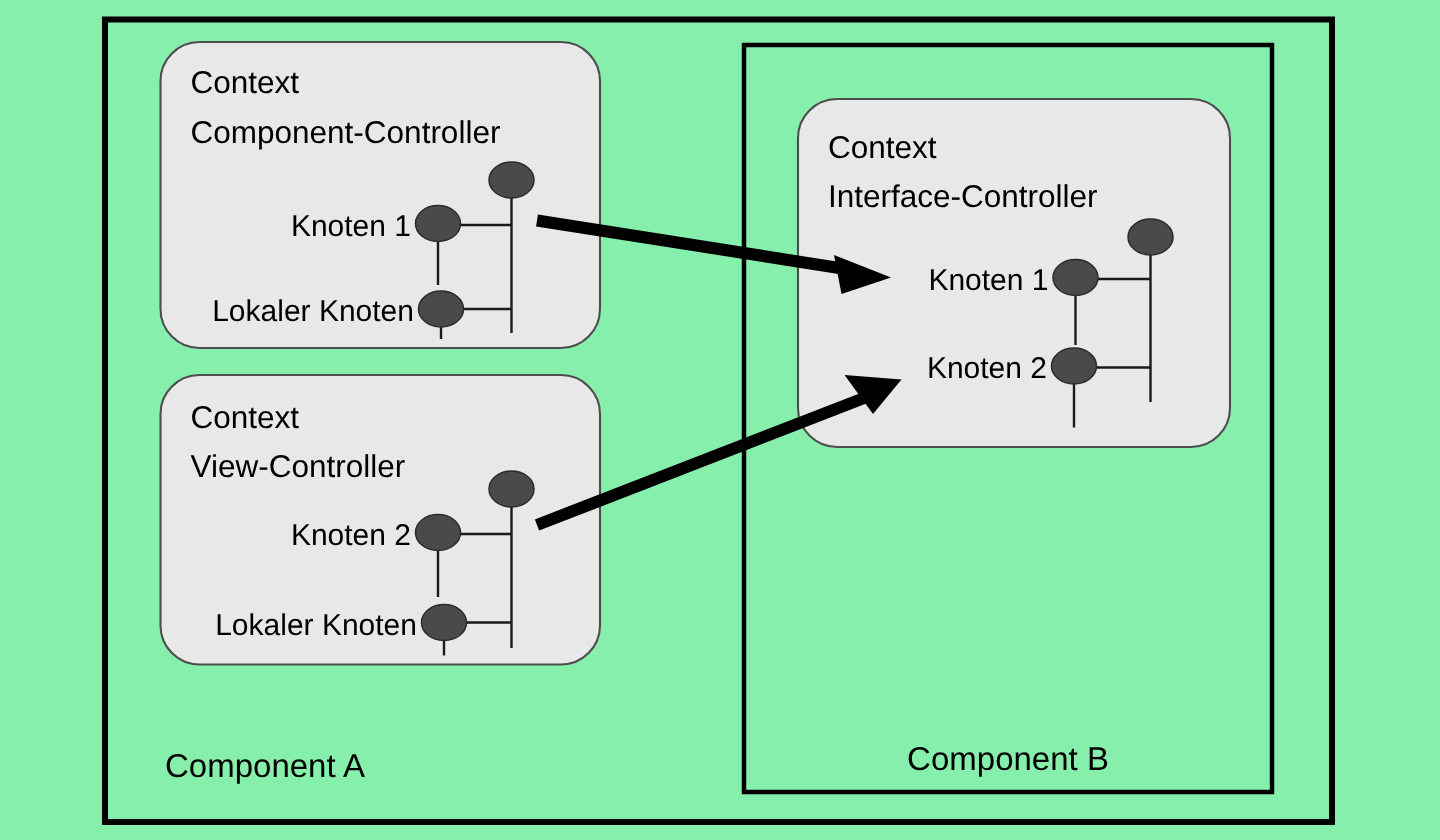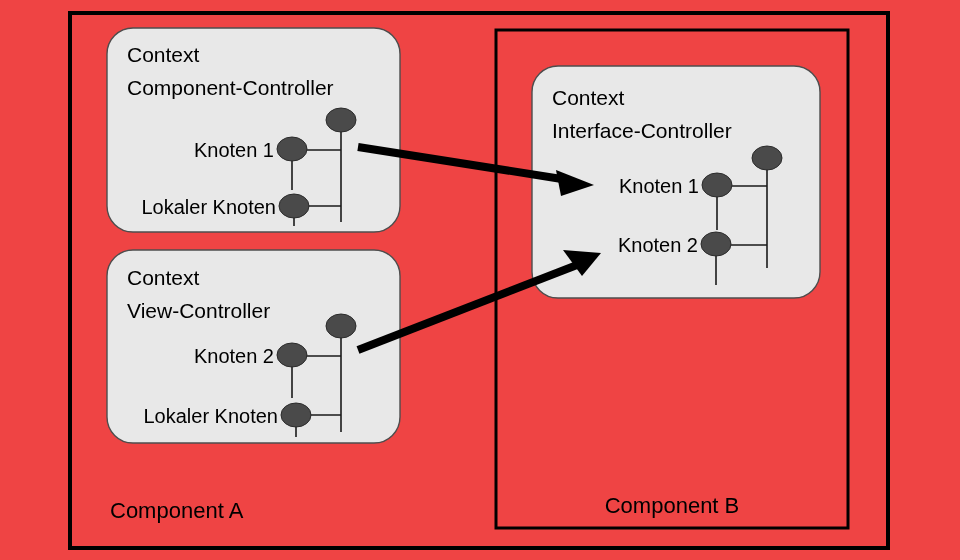--- a/index.html
+++ b/index.html
@@ -8,21 +8,21 @@
     padding: 0;
     background: #ffffff;
   }
   body {
     font-family: "Liberation Sans", sans-serif;
   }
   #stage {
     position: relative;
     width: 960px;
     height: 560px;
-    background: #ef4444;
+    background: #86efac;
     overflow: hidden;
   }
   #diagram-svg {
     position: absolute;
     left: 0;
     top: 0;
     width: 960px;
     height: 560px;
     display: block;
   }

